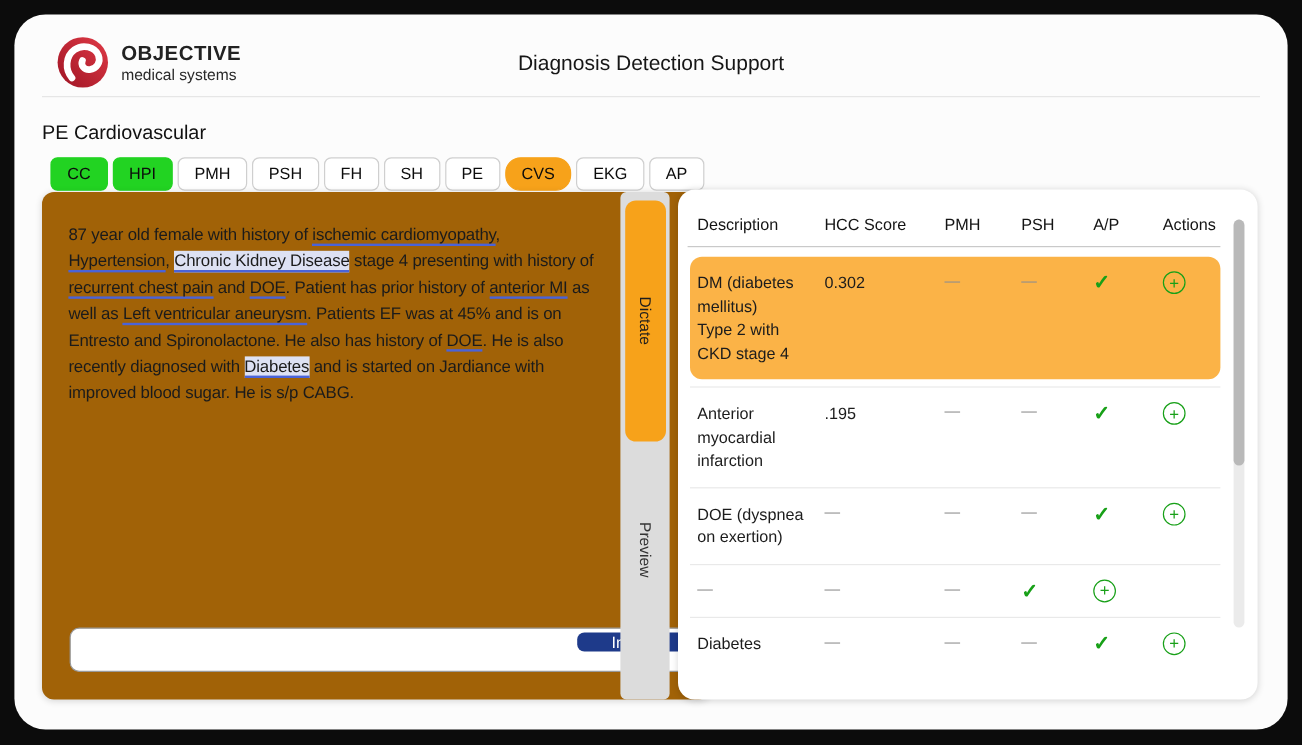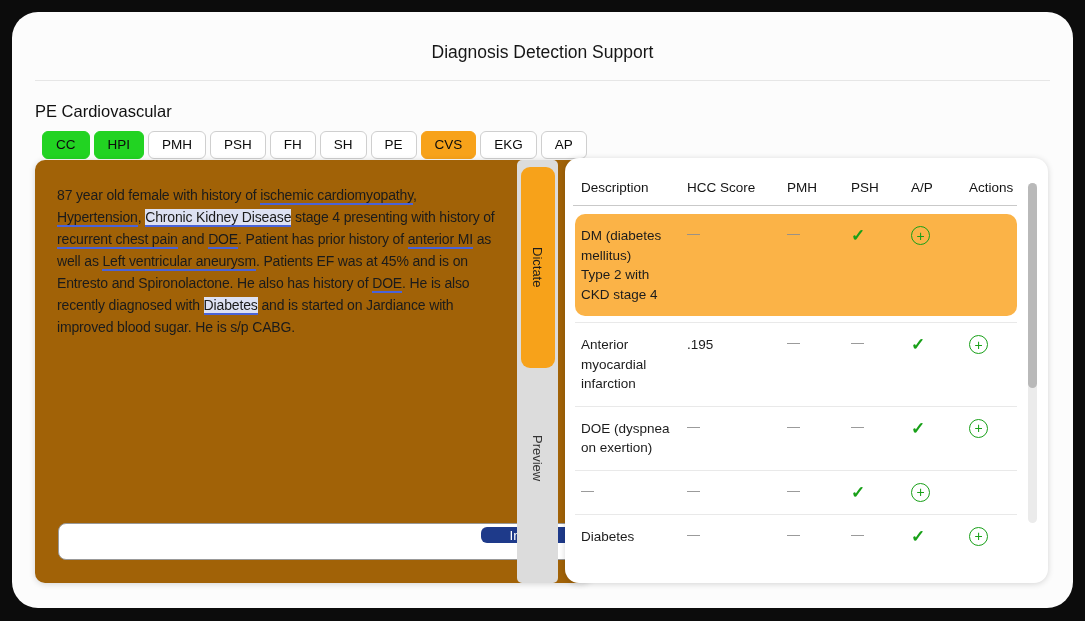--- a/index.html
+++ b/index.html
@@ -19,21 +19,21 @@
   .hdr-rule { position:absolute; left:23px; right:23px; top:68px; height:1px; background:#e6e6e6; }
 
   .section-title { position:absolute; left:23px; top:90px; font-size:16.5px; font-weight:500; color:#101010; }
 
   
   .tabs { position:absolute; left:30px; top:119px; display:flex; gap:4px; }
   .tab { font-family:"Liberation Sans", sans-serif; font-size:13.5px; color:#0c0c0c;
          background:#fff; border:1px solid #cfcfcf; border-radius:6px; padding:6px 13px;
          cursor:pointer; line-height:1; }
   .tab.green  { background:var(--tab_green); border-color:var(--tab_green); }
-  .tab.orange { background:var(--accent_orange); border-color:var(--accent_orange); }
+  .tab.orange { background:var(--accent_orange); border-color:var(--accent_orange);border-radius:13px; }
 
   
   .editor { position:absolute; left:23px; top:148px; width:557px; height:423px;
             background:#a16207; border-radius:10px; box-shadow:0 1px 6px rgba(0,0,0,.16); }
   .note { position:absolute; left:22px; top:24px; width:447px;
           font-size:14px; letter-spacing:-0.15px; line-height:22px; color:#1b1b1b; }
   .term.underline { border-bottom:2px solid var(--term_underline); padding-bottom:0px; }
   .term.highlight { border-bottom:2px solid var(--term_underline); background:var(--term_highlight_bg); }
   .insert-wrap { position:absolute; left:23px; right:16px; bottom:23px; height:37px;
                  border:1px solid #999; border-radius:8px; background:#fff; }
@@ -78,20 +78,37 @@
                  background:#ebebeb; border-radius:5px; }
   .scrollthumb { position:absolute; left:0; top:0; width:9px; height:205px;
                  background:#b9b9b9; border-radius:5px; }
 </style>
 </head>
 <body>
 
 <div class="card">
 
   <div class="hdr">
+    <div class="logo">
+      <svg width="44" height="44" viewBox="0 0 44 44">
+        <defs>
+          <linearGradient id="lg" x1="1" y1="0" x2="0" y2="1">
+            <stop offset="0" stop-color="#e03a46"></stop>
+            <stop offset="1" stop-color="#9e1424"></stop>
+          </linearGradient>
+        </defs>
+        <circle cx="22" cy="22" r="21" fill="url(#lg)"></circle>
+        <path d="M13 35 C 7 28 7.5 17 15 11.5 C 22 6.5 32 9 35 16 C 37.3 21.8 33.5 27.6 27.8 28
+                 C 23 28.4 20 24.4 21.7 20.4" stroke="#fff" stroke-width="5.6" fill="none" stroke-linecap="round"></path>
+      </svg>
+      <div class="logo-text">
+        <div class="l1">OBJECTIVE</div>
+        <div class="l2">medical systems</div>
+      </div>
+    </div>
     <div class="page-title">Diagnosis Detection Support</div>
   </div>
   <div class="hdr-rule"></div>
 
   <div class="section-title">PE Cardiovascular</div>
 
   <div class="tabs" id="tabs">
       <button class="tab green">CC</button>
       <button class="tab green">HPI</button>
       <button class="tab default">PMH</button>
@@ -130,20 +147,21 @@
       <span>A/P</span>
       <span>Actions</span>
     </div>
     <div class="thead-rule"></div>
     <div class="rows" id="rows">
         <div class="trow tgrid hl">
           <div class="cell-desc">DM (diabetes
 mellitus)
 Type 2 with
 CKD stage 4</div>
+          <div class="cell-score">0.302</div>
           <div class="dash">—</div>
           <div class="dash">—</div>
           <div class="check">✓</div>
           <div>
             <button class="plus">+</button>
           </div>
         </div>
         <div class="row-divider"></div>
         <div class="trow tgrid">
           <div class="cell-desc">Anterior

